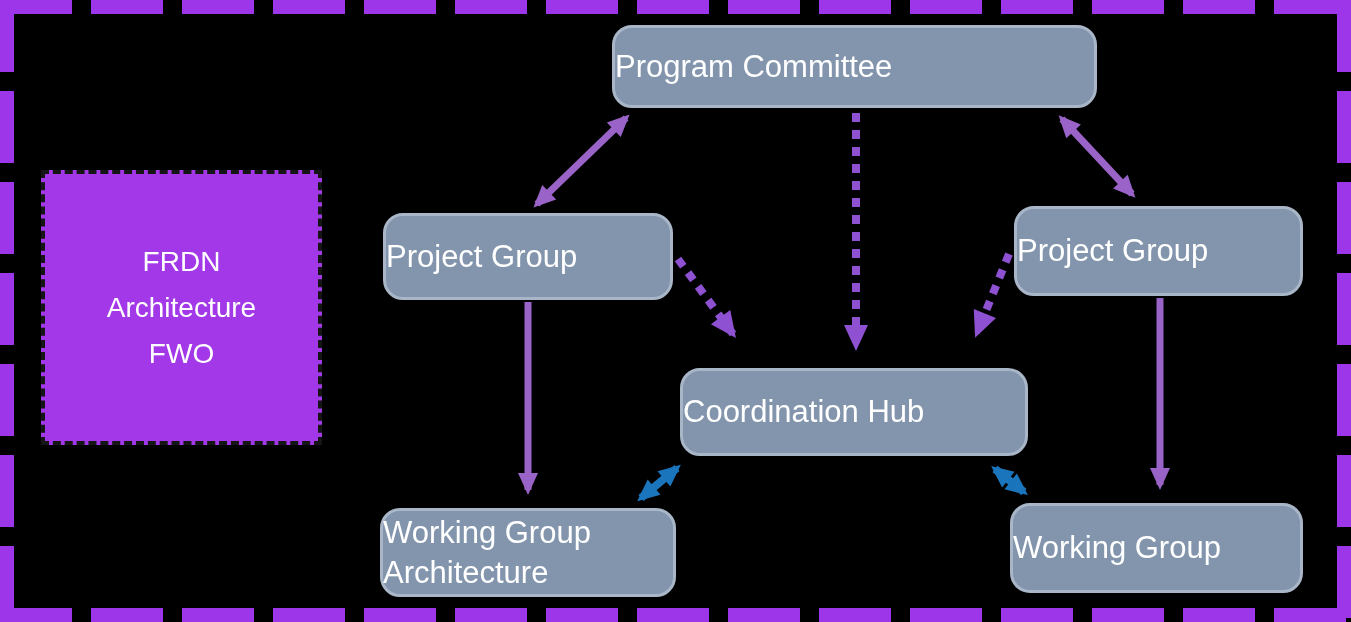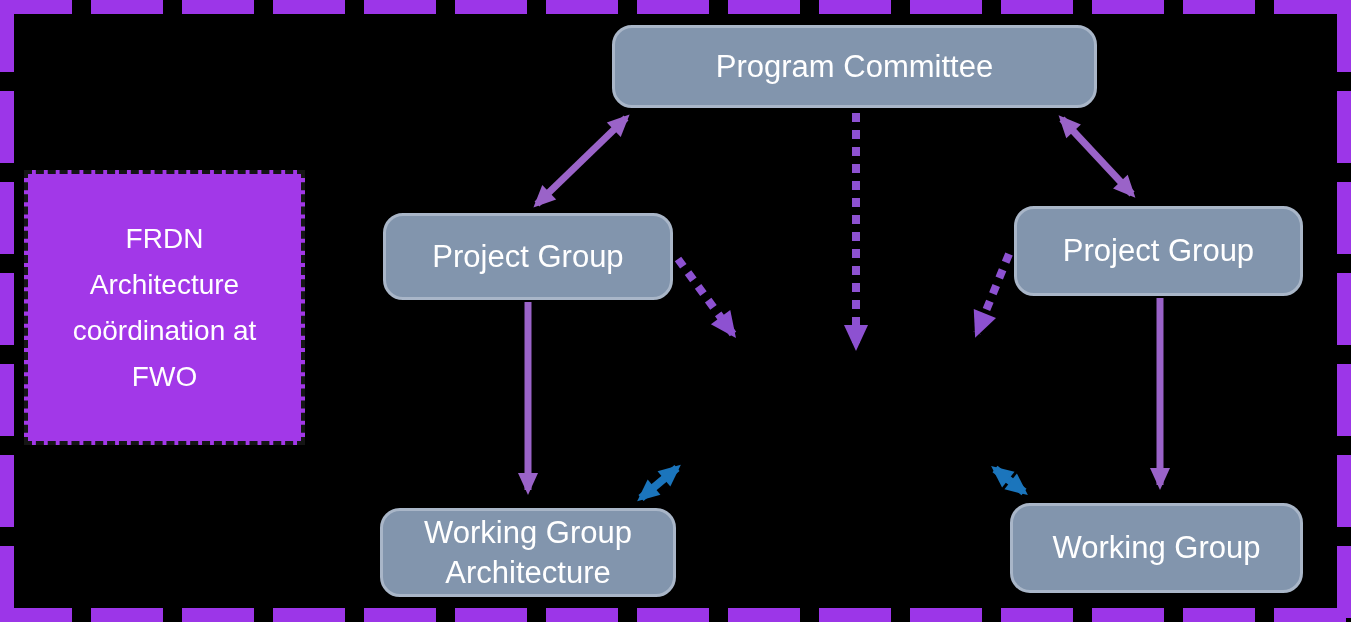--- a/index.html
+++ b/index.html
@@ -28,37 +28,37 @@
     background-image:repeating-linear-gradient(90deg,var(--outer-border) 0 72px,transparent 72px 91px);}
   .edge.v{top:0;height:622px;width:14px;
     background-image:repeating-linear-gradient(180deg,var(--outer-border) 0 72px,transparent 72px 91px);}
   .edge.top{top:0;}
   .edge.bottom{bottom:0;}
   .edge.left{left:0;}
   .edge.right{right:0;}
 
   
   .note{
-    position:absolute;left:24px;top:170px;width:281px;height:275px;
+    position:absolute;left:41px;top:170px;width:281px;height:275px;
     box-sizing:border-box;
     background:var(--note-fill);
     border:4px dashed var(--note-dash);
     color:var(--text);
     display:flex;flex-direction:column;justify-content:center;align-items:center;
     font-size:28px;line-height:46px;text-align:center;
   }
 
   
   .node{
     position:absolute;box-sizing:border-box;
     background:var(--node-fill);
     border:3px solid var(--node-border);
     border-radius:20px;
     color:var(--text);
-    display:flex;flex-direction:column;justify-content:center;align-items:center;
+    display:flex;flex-direction:column;justify-content:center;align-items:flex-start;
     font-size:31px;line-height:40px;text-align:center;
   }
   .node-pc{left:612px;top:25px;width:485px;height:83px;}
   .node-pg-left{left:383px;top:213px;width:290px;height:87px;}
   .node-pg-right{left:1014px;top:206px;width:289px;height:90px;}
   .node-hub{left:680px;top:368px;width:348px;height:88px;}
   .node-wg-arch{left:380px;top:508px;width:296px;height:89px;}
   .node-wg-rdm{left:1010px;top:503px;width:293px;height:90px;}
 
   svg.connectors{position:absolute;left:0;top:0;}
@@ -102,36 +102,38 @@
     <line class="ln-solid" x1="528" y1="302" x2="528" y2="490" marker-end="url(#ah-solid)"></line>
     <line class="ln-solid" x1="1160" y1="298" x2="1160" y2="485" marker-end="url(#ah-solid)"></line>
 
     <line class="ln-blue" x1="641" y1="498" x2="677" y2="468" marker-start="url(#ah-blue)" marker-end="url(#ah-blue)"></line>
     <line class="ln-blue" x1="995" y1="469" x2="1024" y2="492" marker-start="url(#ah-blue)" marker-end="url(#ah-blue)"></line>
   </svg>
 
   <div class="note">
     <div>FRDN</div>
     <div>Architecture</div>
-    <div>coördination at</div>
     <div>FWO</div>
   </div>
 
   <div class="node node-pc">
     <div>Program Committee</div>
   </div>
 
   <div class="node node-pg-left">
     <div>Project Group</div>
   </div>
 
   <div class="node node-pg-right">
     <div>Project Group</div>
   </div>
 
+  <div class="node node-hub">
+    <div>Coordination Hub</div>
+  </div>
 
   <div class="node node-wg-arch">
     <div>Working Group</div>
     <div>Architecture</div>
   </div>
 
   <div class="node node-wg-rdm">
     <div>Working Group</div>
   </div>
 

